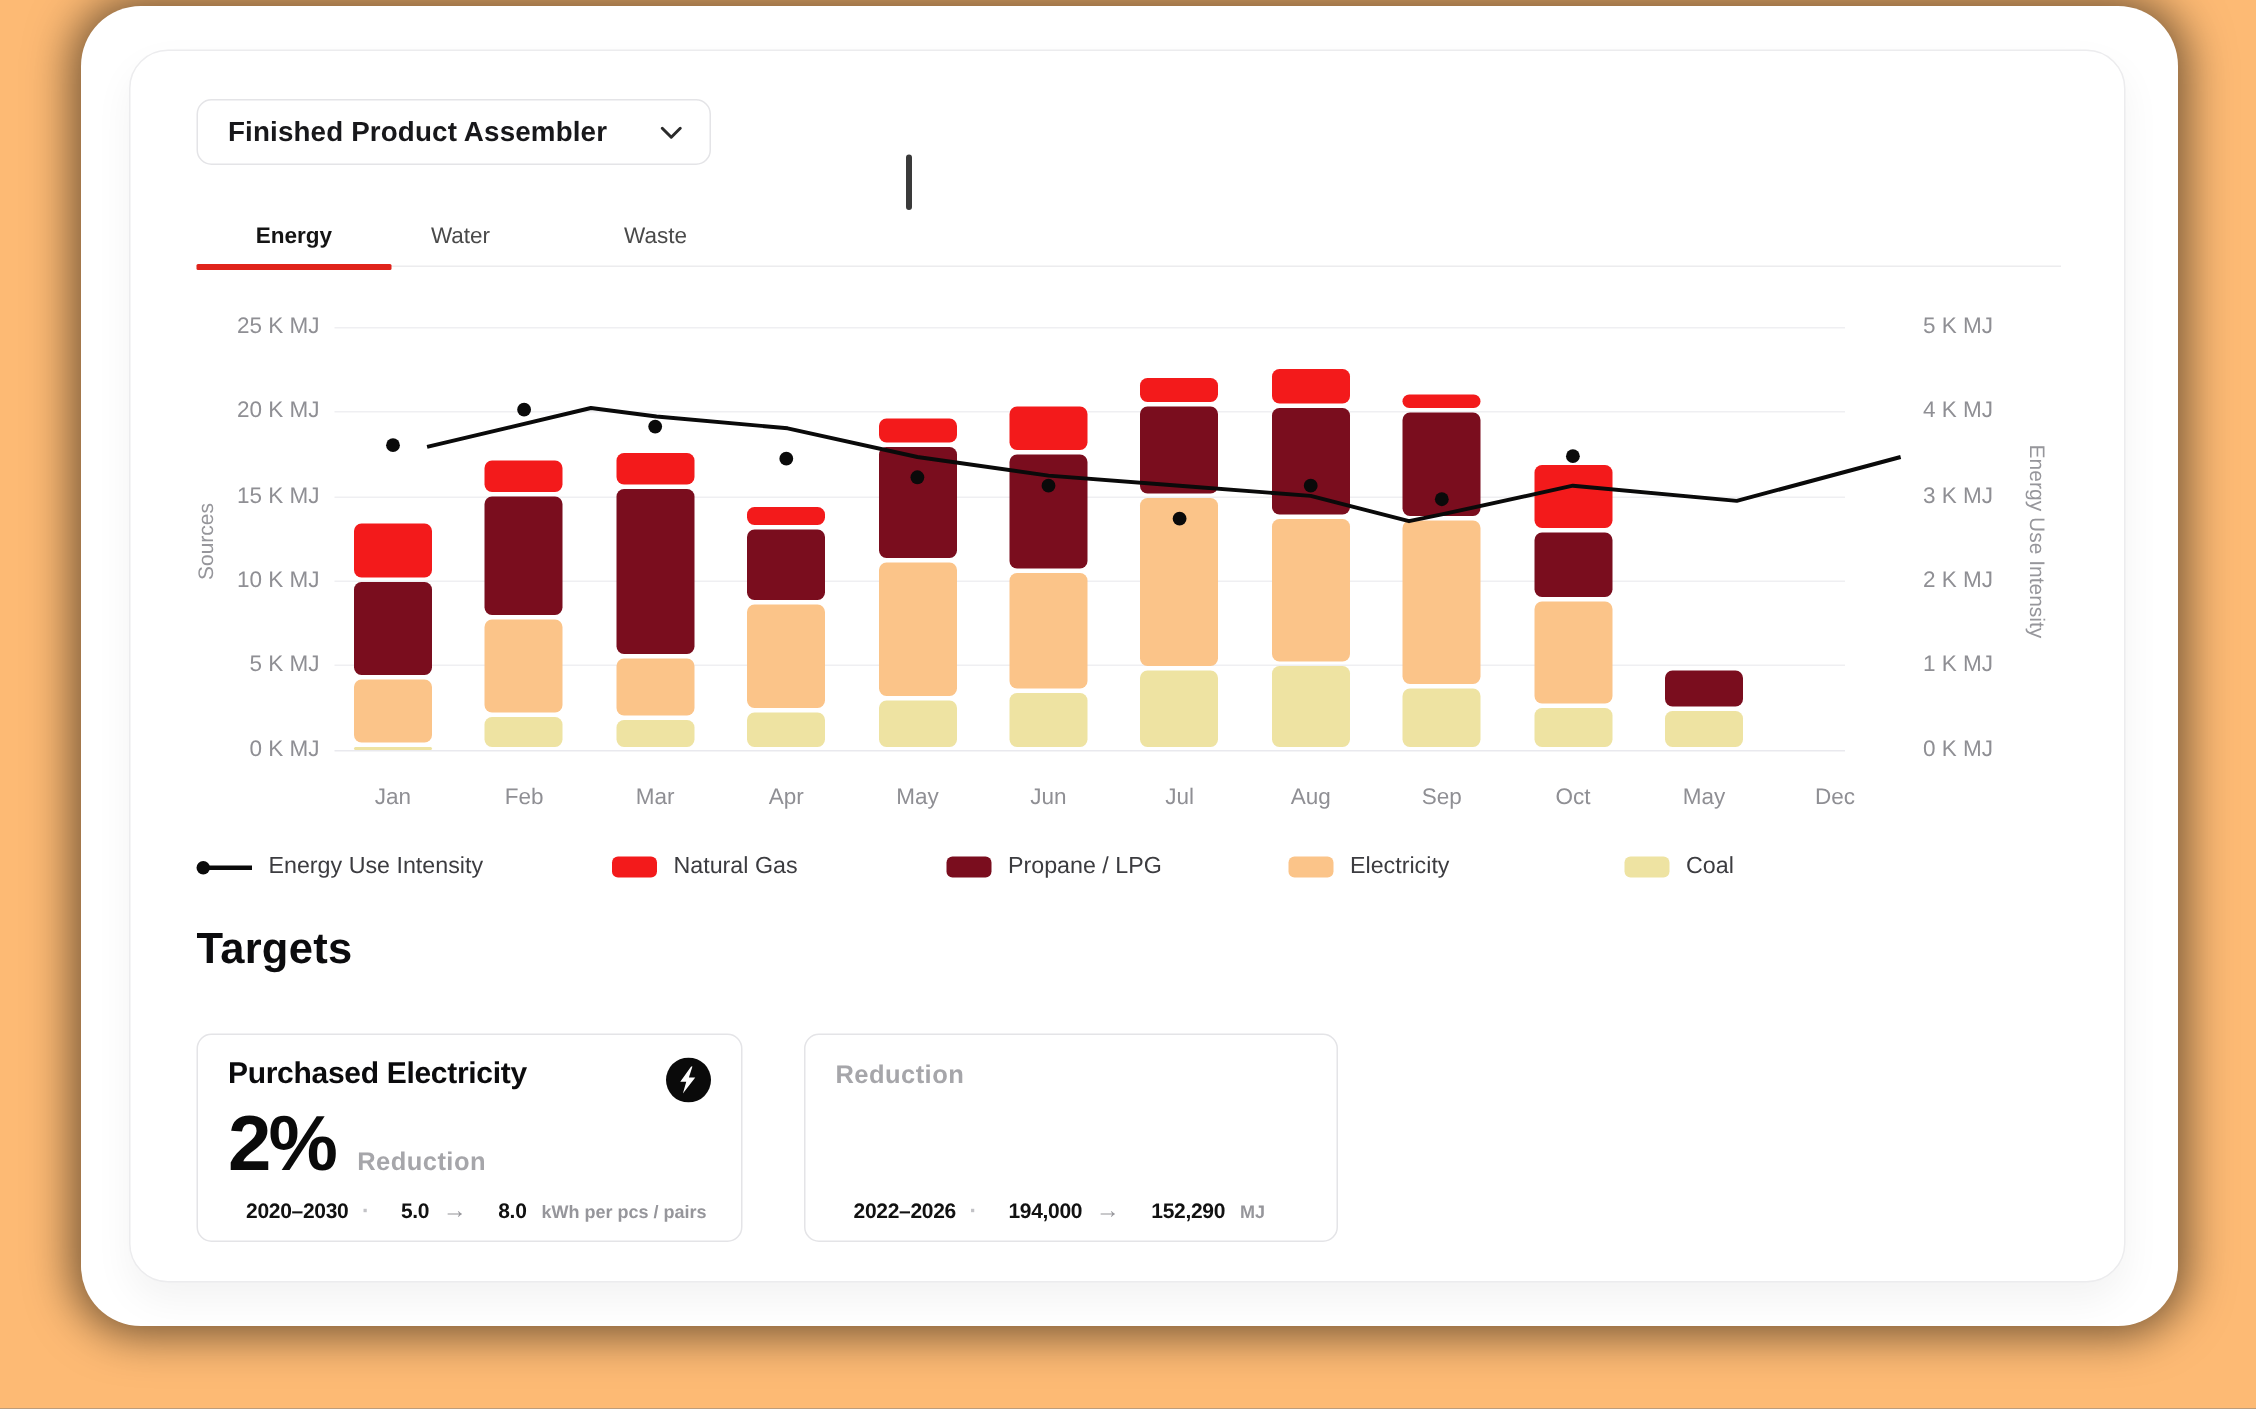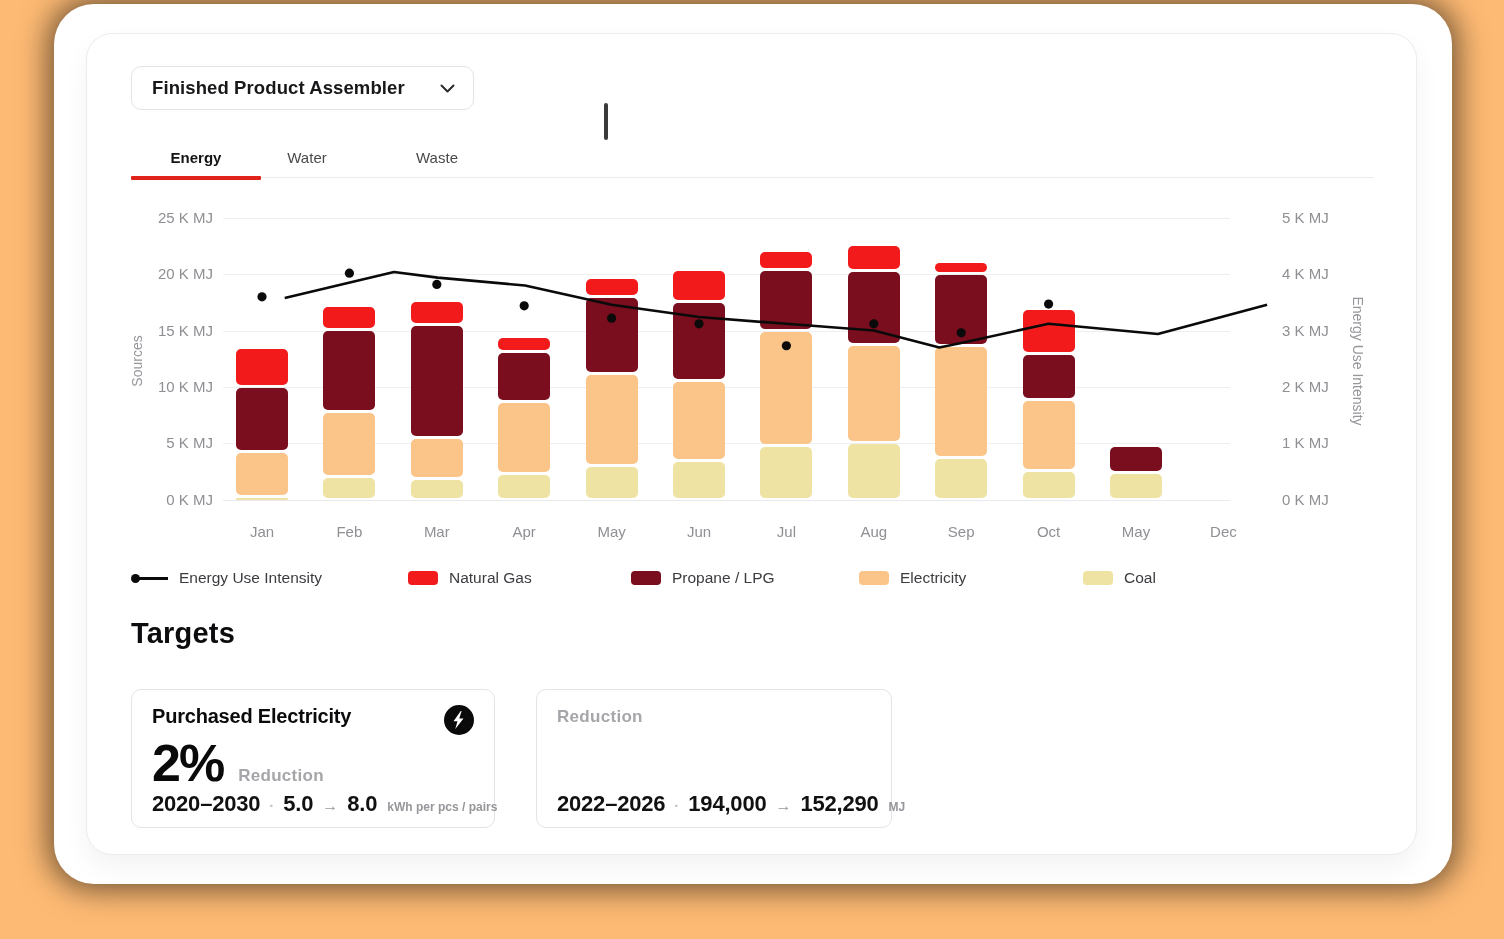--- a/index.html
+++ b/index.html
@@ -65,21 +65,21 @@
            border:1px solid #e4e4e7; border-radius:10px; padding:15px 20px; }
   .tcard.c1 { left:44px;  width:364px; }
   .tcard.c2 { left:449px; width:356px; }
   .tcard-head { display:flex; justify-content:space-between; align-items:flex-start; }
   .tcard-title { font-size:20px; font-weight:800; color:#0b0b0d; letter-spacing:-.2px; }
   .bolt { width:30px; height:30px; flex:0 0 auto; }
   .bigrow { display:flex; align-items:baseline; gap:15px; margin-top:2px; }
   .pct { font-size:52px; font-weight:800; color:#0a0a0a; letter-spacing:-2px; line-height:1; }
   .red-label { font-size:17px; font-weight:700; color:#a6a6aa; letter-spacing:.3px; }
   .tfoot { position:absolute; left:20px; bottom:10px; display:flex; align-items:baseline; gap:9px; white-space:nowrap; }
-  .tfoot .strong { font-size:22px; font-weight:800; color:#111; letter-spacing:-.2px; }
+  .tfoot .strong { font-size:14px; font-weight:800; color:#111; letter-spacing:-.2px;margin-left:12px; }
   .tfoot .dotsep { font-size:15px; font-weight:700; color:#c2c2c6; }
   .tfoot .arrow  { font-size:16px; color:#98989d; }
   .tfoot .unit   { font-size:12px; font-weight:700; color:#96969b; margin-left:1px; }
 </style>
 </head>
 <body>
 
 <div class="frame">
   <div class="sheet"></div>
 

